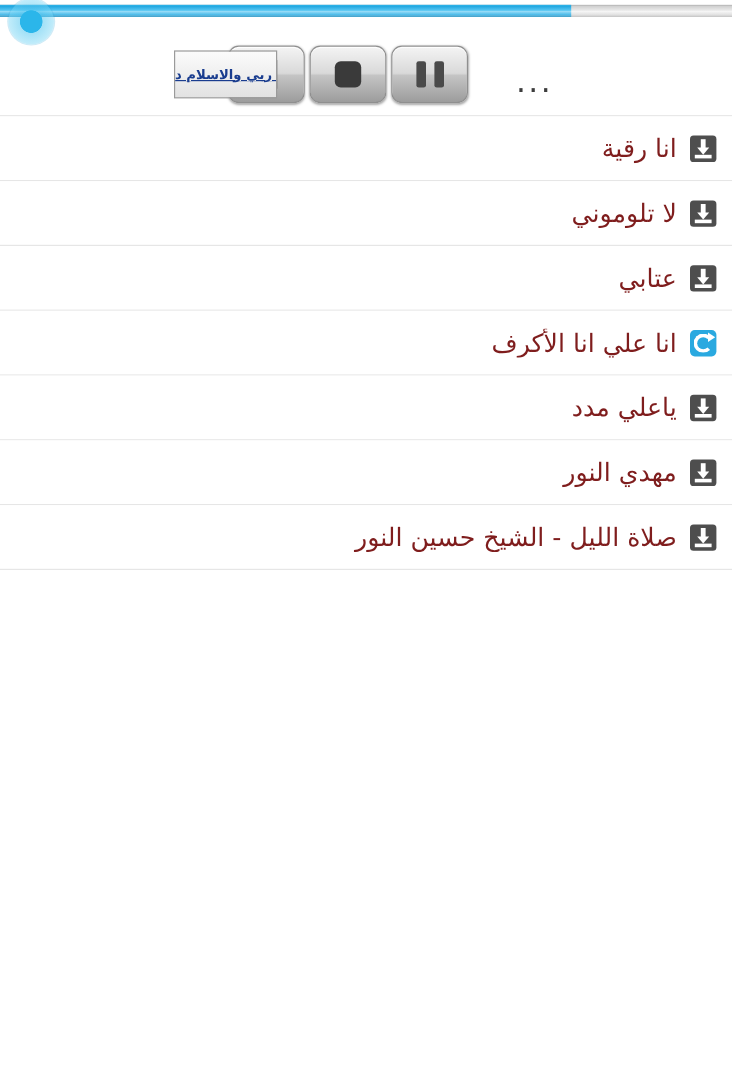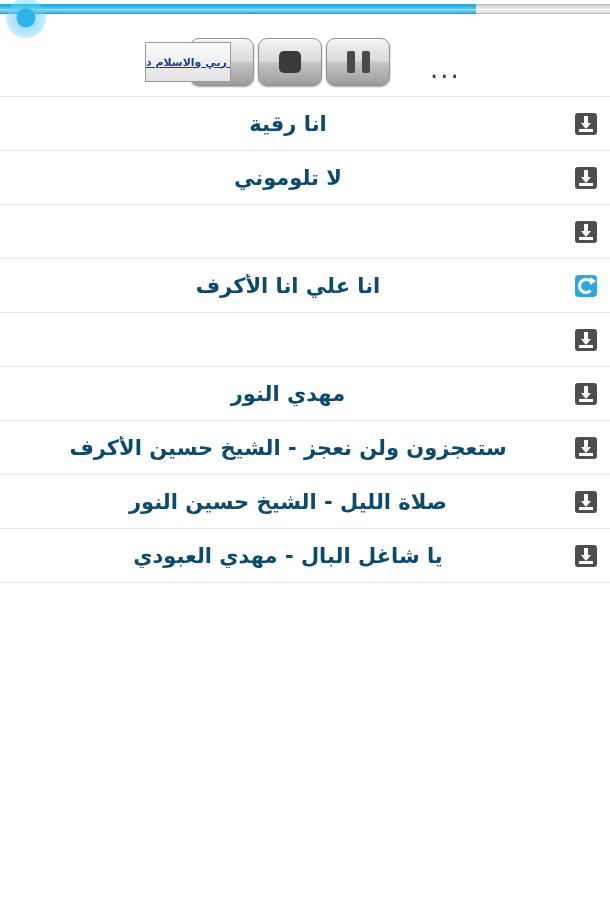--- a/index.html
+++ b/index.html
@@ -148,24 +148,24 @@
     border-bottom: 1px solid #e6e6e6;
     display: flex;
     flex-direction: row;
     align-items: center;
     justify-content: flex-start;
     padding: 0 12px 0 12px;
     background: #ffffff;
   }
   .item-title {
     flex: 1 1 auto;
-    text-align: center;
+    text-align: right;
     font-size: 21px;
-    font-weight: bold;
-    color: #0c4a6e;
+    font-weight: normal;
+    color: #7f1d1d;
     white-space: nowrap;
     overflow: hidden;
     text-overflow: ellipsis;
     direction: rtl;
     padding-right: 4px;
   }
   .item-icon {
     flex: 0 0 auto;
     width: 24px;
     height: 24px;
@@ -293,64 +293,50 @@
         </span>
       </span>
       <span class="item-title">لا تلوموني</span>
     </div>
     <div class="list-item">
       <span class="item-icon">
         <span class="ico-download">
           <span class="tray"></span>
         </span>
       </span>
+      <span class="item-title">عتابي</span>
     </div>
     <div class="list-item">
       <span class="item-icon">
         <span class="ico-refresh">
           <span class="ring"></span>
           <span class="arrow"></span>
         </span>
       </span>
       <span class="item-title">انا علي انا الأكرف</span>
     </div>
     <div class="list-item">
       <span class="item-icon">
         <span class="ico-download">
           <span class="tray"></span>
         </span>
       </span>
+      <span class="item-title">ياعلي مدد</span>
     </div>
     <div class="list-item">
       <span class="item-icon">
         <span class="ico-download">
           <span class="tray"></span>
         </span>
       </span>
       <span class="item-title">مهدي النور</span>
     </div>
     <div class="list-item">
       <span class="item-icon">
         <span class="ico-download">
           <span class="tray"></span>
         </span>
       </span>
-      <span class="item-title">ستعجزون ولن نعجز - الشيخ حسين الأكرف</span>
-    </div>
-    <div class="list-item">
-      <span class="item-icon">
-        <span class="ico-download">
-          <span class="tray"></span>
-        </span>
-      </span>
       <span class="item-title">صلاة الليل - الشيخ حسين النور</span>
     </div>
-    <div class="list-item">
-      <span class="item-icon">
-        <span class="ico-download">
-          <span class="tray"></span>
-        </span>
-      </span>
-      <span class="item-title">يا شاغل البال - مهدي العبودي</span>
-    </div>
   </div>
 
 <div class="filler"></div>
 
 </body></html>

